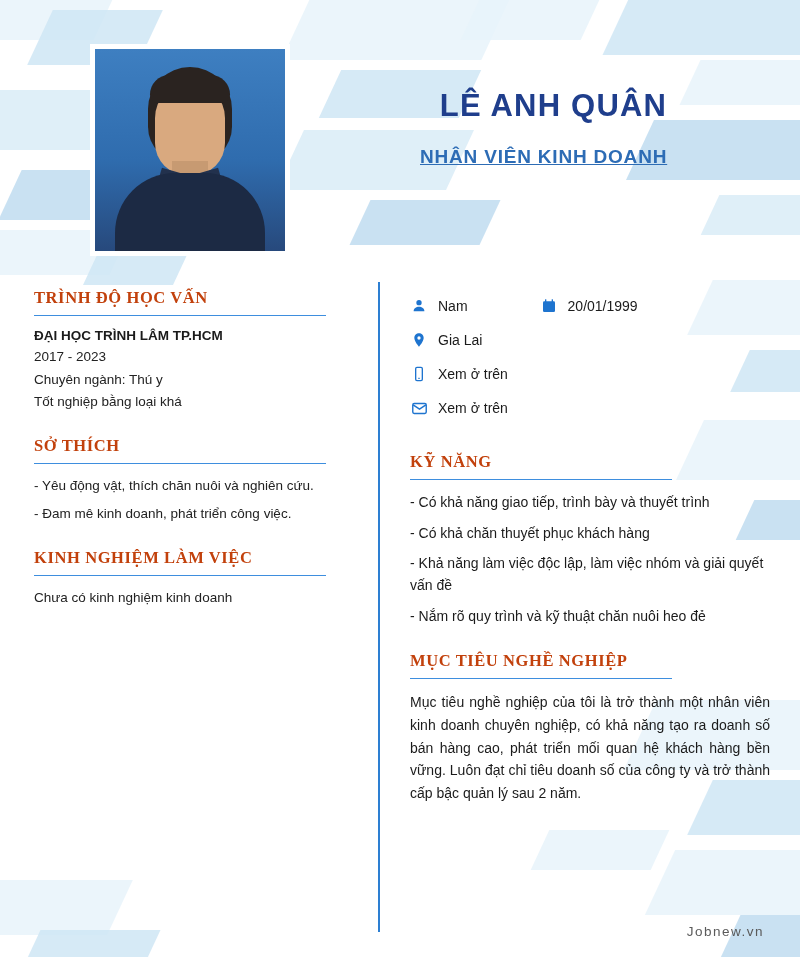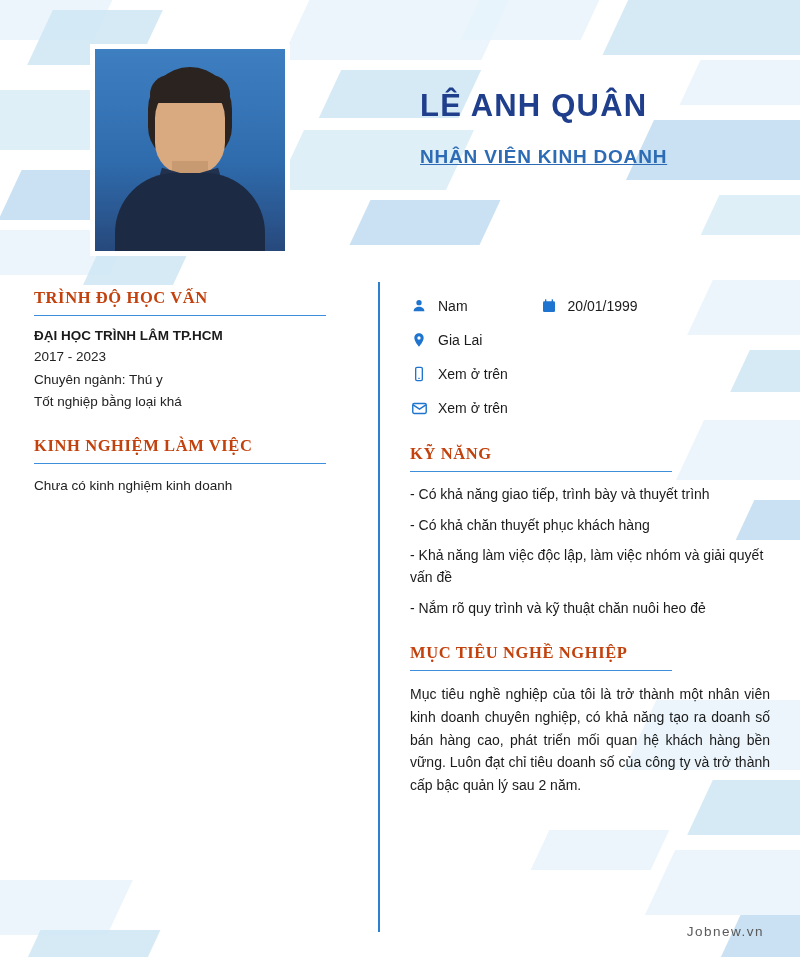--- a/index.html
+++ b/index.html
@@ -153,20 +153,21 @@
     background: #22314d;
   }
   .photo .collar-l { left: 60px; transform: rotate(16deg); }
   .photo .collar-r { right: 60px; transform: rotate(-16deg); }
 
   .name-block {
     position: absolute;
     left: 420px;
     top: 88px;
     z-index: 3;
+    text-align: right;
   }
   .full-name {
     font-size: 31px;
     font-weight: bold;
     color: #1f3e8c;
     letter-spacing: 1.2px;
     margin: 0 0 22px 0;
     white-space: nowrap;
   }
   .job-title {
@@ -241,21 +242,21 @@
   }
   .plain {
     font-size: 13.5px;
     color: #222;
     line-height: 1.5;
     margin: 0;
   }
 
   
   .info {
-    margin-bottom: 26px;
+    margin-bottom: 34px;
     padding-top: 8px;
   }
   .info-row {
     display: flex;
     align-items: center;
     margin-bottom: 14px;
   }
   .info-item {
     display: flex;
     align-items: center;
@@ -358,20 +359,26 @@
 
       <div class="section">
         <div class="section-title">TRÌNH ĐỘ HỌC VẤN</div>
         <div class="section-rule rule-left"></div>
         <p class="edu-school">ĐẠI HỌC TRÌNH LÂM TP.HCM</p>
         <p class="edu-line">2017 - 2023</p>
         <p class="edu-line">Chuyên ngành: Thú y</p>
         <p class="edu-line">Tốt nghiệp bằng loại khá</p>
       </div>
 
+      <div class="section">
+        <div class="section-title">SỞ THÍCH</div>
+        <div class="section-rule rule-left"></div>
+        <p class="bullet">- Yêu động vật, thích chăn nuôi và nghiên cứu.</p>
+        <p class="bullet">- Đam mê kinh doanh, phát triển công việc.</p>
+      </div>
 
       <div class="section">
         <div class="section-title">KINH NGHIỆM LÀM VIỆC</div>
         <div class="section-rule rule-left"></div>
         <p class="plain">Chưa có kinh nghiệm kinh doanh</p>
       </div>
 
     </div>
 
     <div class="divider"></div>

